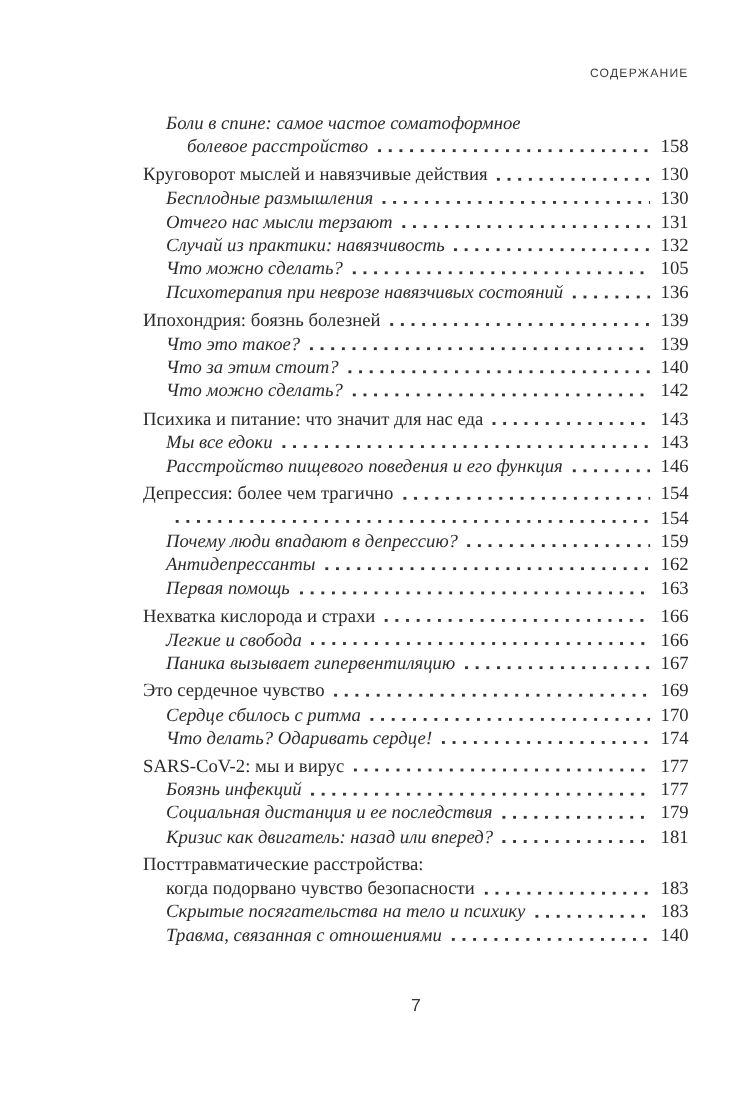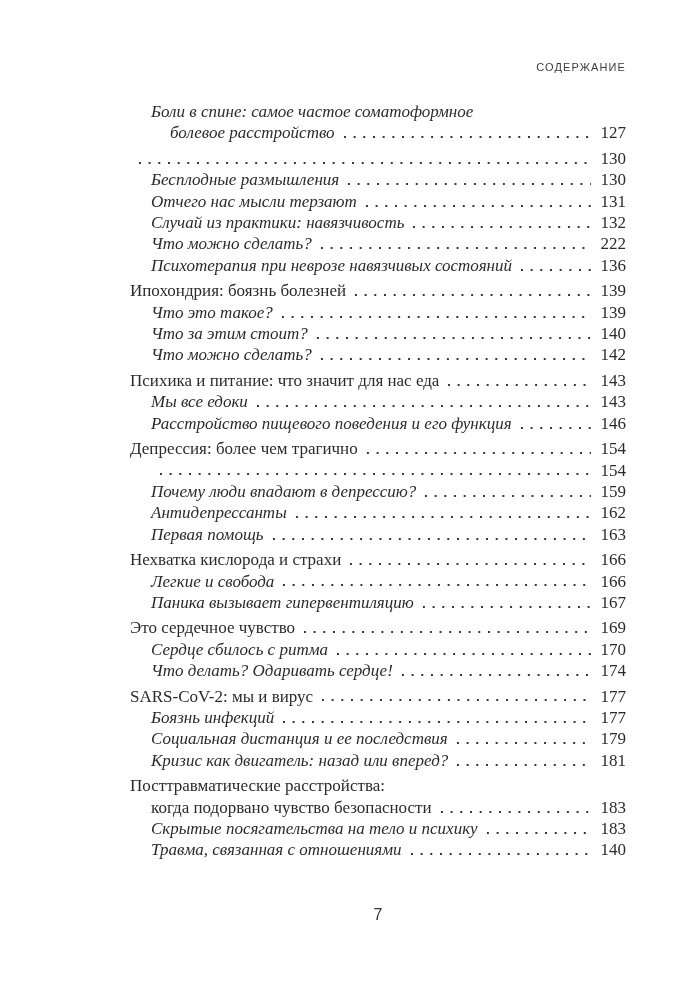--- a/index.html
+++ b/index.html
@@ -80,23 +80,24 @@
 <div class="page">
   <div class="running-head">СОДЕРЖАНИЕ</div>
 
   <div class="toc">
       <div class="row indent-1 italic">
         <span class="title">Боли в спине: самое частое соматоформное</span>
       </div>
       <div class="row indent-2 italic">
         <span class="title">болевое расстройство</span>
         <span class="dots"></span>
-        <span class="pagenum">127</span>
-      </div>
-      <div class="row indent-0 group-start">
+        <span class="pagenum">158</span>
+      </div>
+      <div class="row indent-0 group-start">
+        <span class="title">Круговорот мыслей и навязчивые действия</span>
         <span class="dots"></span>
         <span class="pagenum">130</span>
       </div>
       <div class="row indent-1 italic">
         <span class="title">Бесплодные размышления</span>
         <span class="dots"></span>
         <span class="pagenum">130</span>
       </div>
       <div class="row indent-1 italic">
         <span class="title">Отчего нас мысли терзают</span>
@@ -104,21 +105,21 @@
         <span class="pagenum">131</span>
       </div>
       <div class="row indent-1 italic">
         <span class="title">Случай из практики: навязчивость</span>
         <span class="dots"></span>
         <span class="pagenum">132</span>
       </div>
       <div class="row indent-1 italic">
         <span class="title">Что можно сделать?</span>
         <span class="dots"></span>
-        <span class="pagenum">222</span>
+        <span class="pagenum">105</span>
       </div>
       <div class="row indent-1 italic">
         <span class="title">Психотерапия при неврозе навязчивых состояний</span>
         <span class="dots"></span>
         <span class="pagenum">136</span>
       </div>
       <div class="row indent-0 group-start">
         <span class="title">Ипохондрия: боязнь болезней</span>
         <span class="dots"></span>
         <span class="pagenum">139</span>

